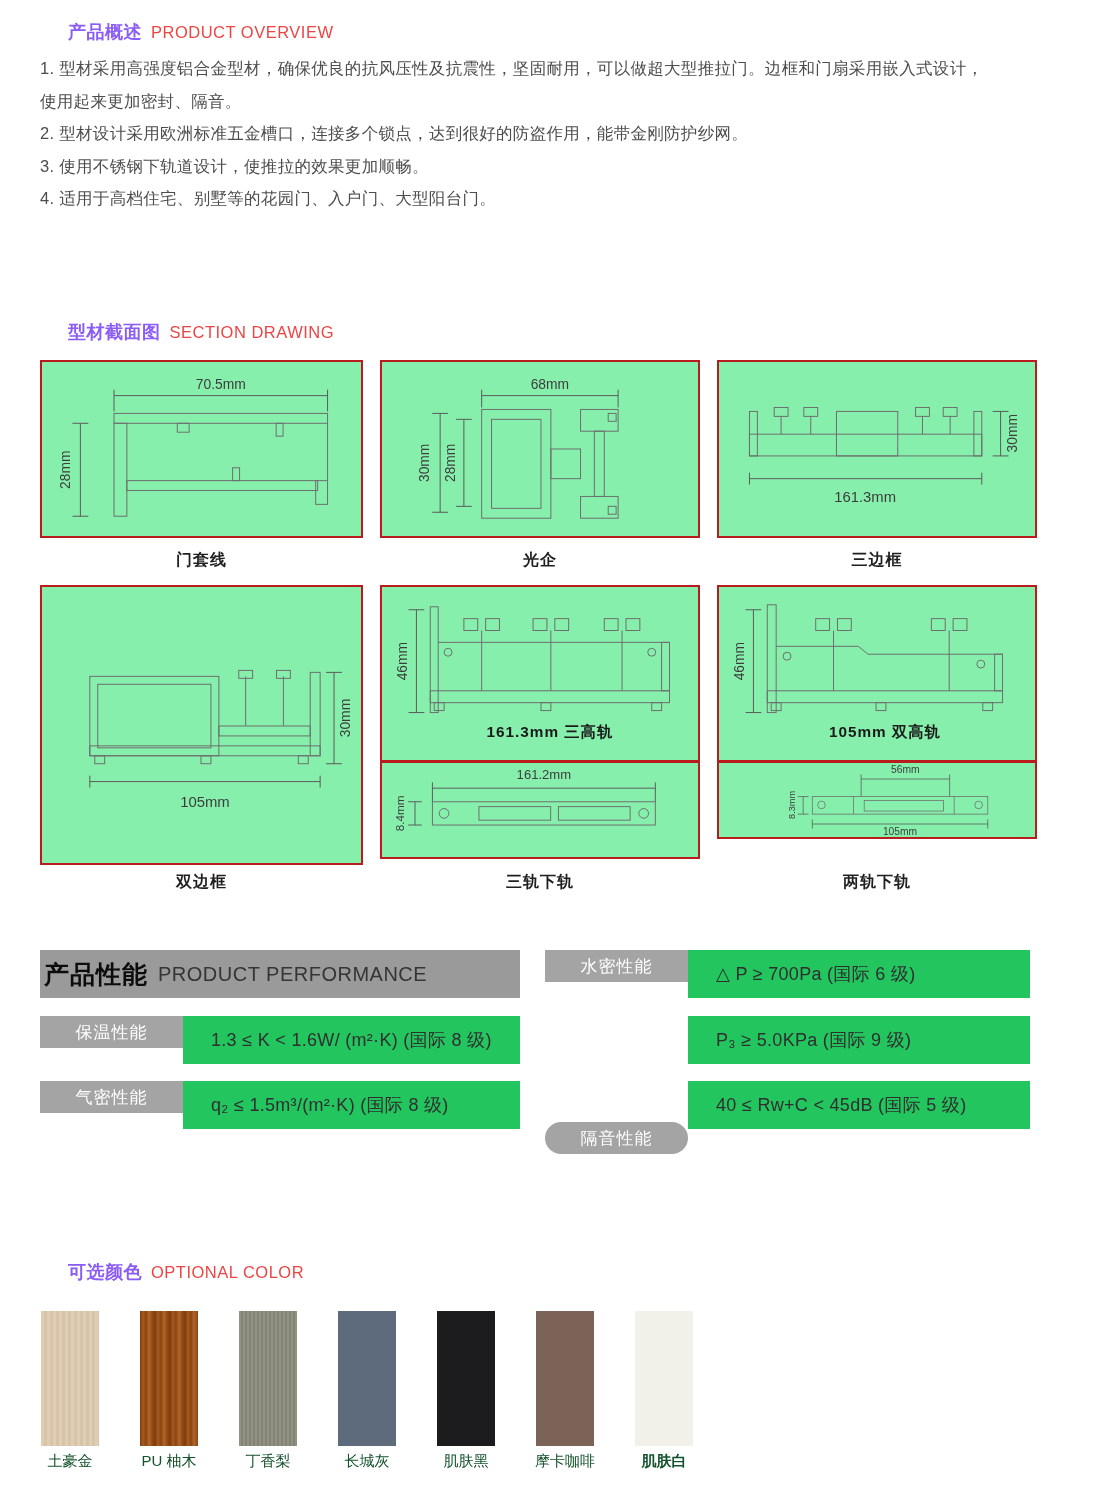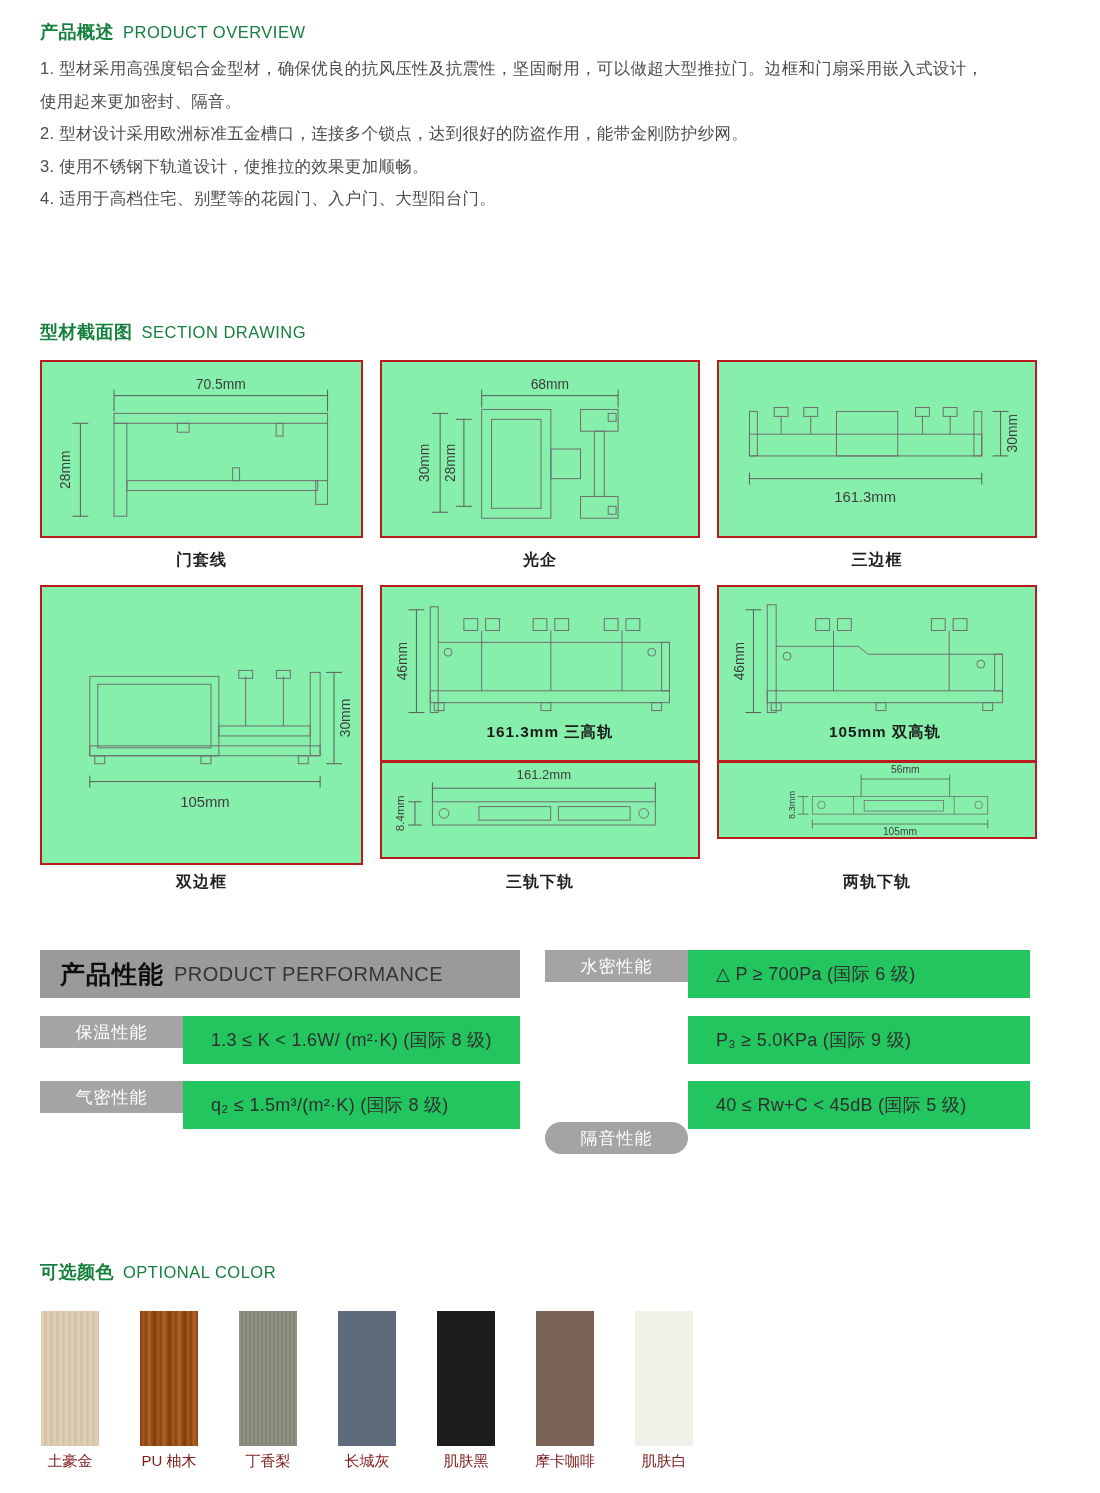--- a/index.html
+++ b/index.html
@@ -1,50 +1,50 @@
 <!DOCTYPE html>
 <html><head>
 <meta charset="utf-8">
 <style>
   html,body{margin:0;padding:0;background:#ffffff;}
   body{font-family:"Liberation Sans","DejaVu Sans",sans-serif;color:#333;}
   .page{position:relative;width:1100px;height:1493px;background:#fff;overflow:hidden;}
 
   
   .sec-head{position:absolute;left:40px;display:flex;align-items:baseline;gap:9px;white-space:nowrap;}
-  .sec-head .zh{font-size:18px;font-weight:bold;color:#15803d;letter-spacing:.5px;}
-  .sec-head .en{font-size:16.5px;color:#15803d;letter-spacing:.5px;}
+  .sec-head .zh{font-size:18px;font-weight:bold;color:#8b5cf6;letter-spacing:.5px;margin-left:28px;}
+  .sec-head .en{font-size:16.5px;color:#ef4444;letter-spacing:.5px;}
 
   
   .overview-text{position:absolute;left:40px;top:52px;width:960px;font-size:16.5px;
     line-height:32.5px;color:#4d4d4d;letter-spacing:.3px;}
 
   
   .dbox{position:absolute;border:2px solid #b91c1c;background:#86efac;box-sizing:border-box;}
   .dbox svg{display:block;width:100%;height:100%;}
   .dcap{position:absolute;text-align:center;font-size:16px;font-weight:bold;color:#1f1f1f;letter-spacing:1px;}
   .prof{stroke:#6e6e6e;stroke-width:1;fill:none;}
   .dim{stroke:#5a5a5a;stroke-width:1;fill:none;}
   .dimtxt{fill:#3d3d3d;font-size:14px;font-family:"Liberation Sans","DejaVu Sans",sans-serif;}
   .dimtxt.small{font-size:12px;}
   .inlabel{fill:#1a1a1a;font-size:15.5px;font-weight:bold;font-family:"Liberation Sans","DejaVu Sans",sans-serif;letter-spacing:1px;}
 
   
   .perf-header{position:absolute;left:40px;top:950px;width:480px;height:48px;background:#9a9a9a;
-    display:flex;align-items:center;padding-left:20px;box-sizing:border-box;gap:10px;}
+    display:flex;align-items:center;padding-left:4px;box-sizing:border-box;gap:10px;}
   .perf-header .zh{font-size:25px;font-weight:bold;color:#0c0c0c;letter-spacing:1px;}
   .perf-header .en{font-size:20px;color:#353535;letter-spacing:.5px;}
   .perf-label{position:absolute;width:143px;height:32px;background:#a4a4a4;color:#fff;
     display:flex;align-items:center;justify-content:center;font-size:17px;letter-spacing:1px;}
   .perf-value{position:absolute;height:48px;background:#22c55e;color:#2f2f2f;
     display:flex;align-items:center;padding-left:28px;box-sizing:border-box;font-size:18px;letter-spacing:.3px;}
 
   
   .swatch{position:absolute;top:1311px;width:58px;height:135px;}
-  .swatch-label{position:absolute;top:1452px;width:90px;text-align:center;font-size:15px;color:#7f1d1d;}
+  .swatch-label{position:absolute;top:1452px;width:90px;text-align:center;font-size:15px;color:#14532d;}
   .sw-tex-wood{background-image:repeating-linear-gradient(90deg,
       #7c3c0d 0px,#a65a1e 3px,#8a4512 6px,#b4662a 9px,#934d15 12px,#7c3c0d 15px);}
   .sw-tex-pear{background-image:repeating-linear-gradient(90deg,
       rgba(255,255,255,.06) 0 2px,rgba(0,0,0,.06) 2px 4px);}
   .sw-tex-gold{background-image:repeating-linear-gradient(90deg,
       rgba(255,255,255,.12) 0 3px,rgba(0,0,0,.02) 3px 6px);}
 </style>
 </head>
 <body>
 
@@ -324,15 +324,15 @@
   <div class="swatch" style="left: 437px; background-color: rgb(28, 28, 30);"></div>
   <div class="swatch" style="left: 536px; background-color: rgb(123, 99, 87);"></div>
   <div class="swatch" style="left: 635px; background-color: rgb(241, 240, 233);"></div>
 
   <div class="swatch-label" style="left:25px;">土豪金</div>
   <div class="swatch-label" style="left:124px;">PU 柚木</div>
   <div class="swatch-label" style="left:223px;">丁香梨</div>
   <div class="swatch-label" style="left:322px;">长城灰</div>
   <div class="swatch-label" style="left:421px;">肌肤黑</div>
   <div class="swatch-label" style="left:520px;">摩卡咖啡</div>
-  <div class="swatch-label" style="left:619px;">肌肤白</div>
+  <div class="swatch-label" style="left:619px;font-weight:bold;">肌肤白</div>
 
 </div>
 
 </body></html>

